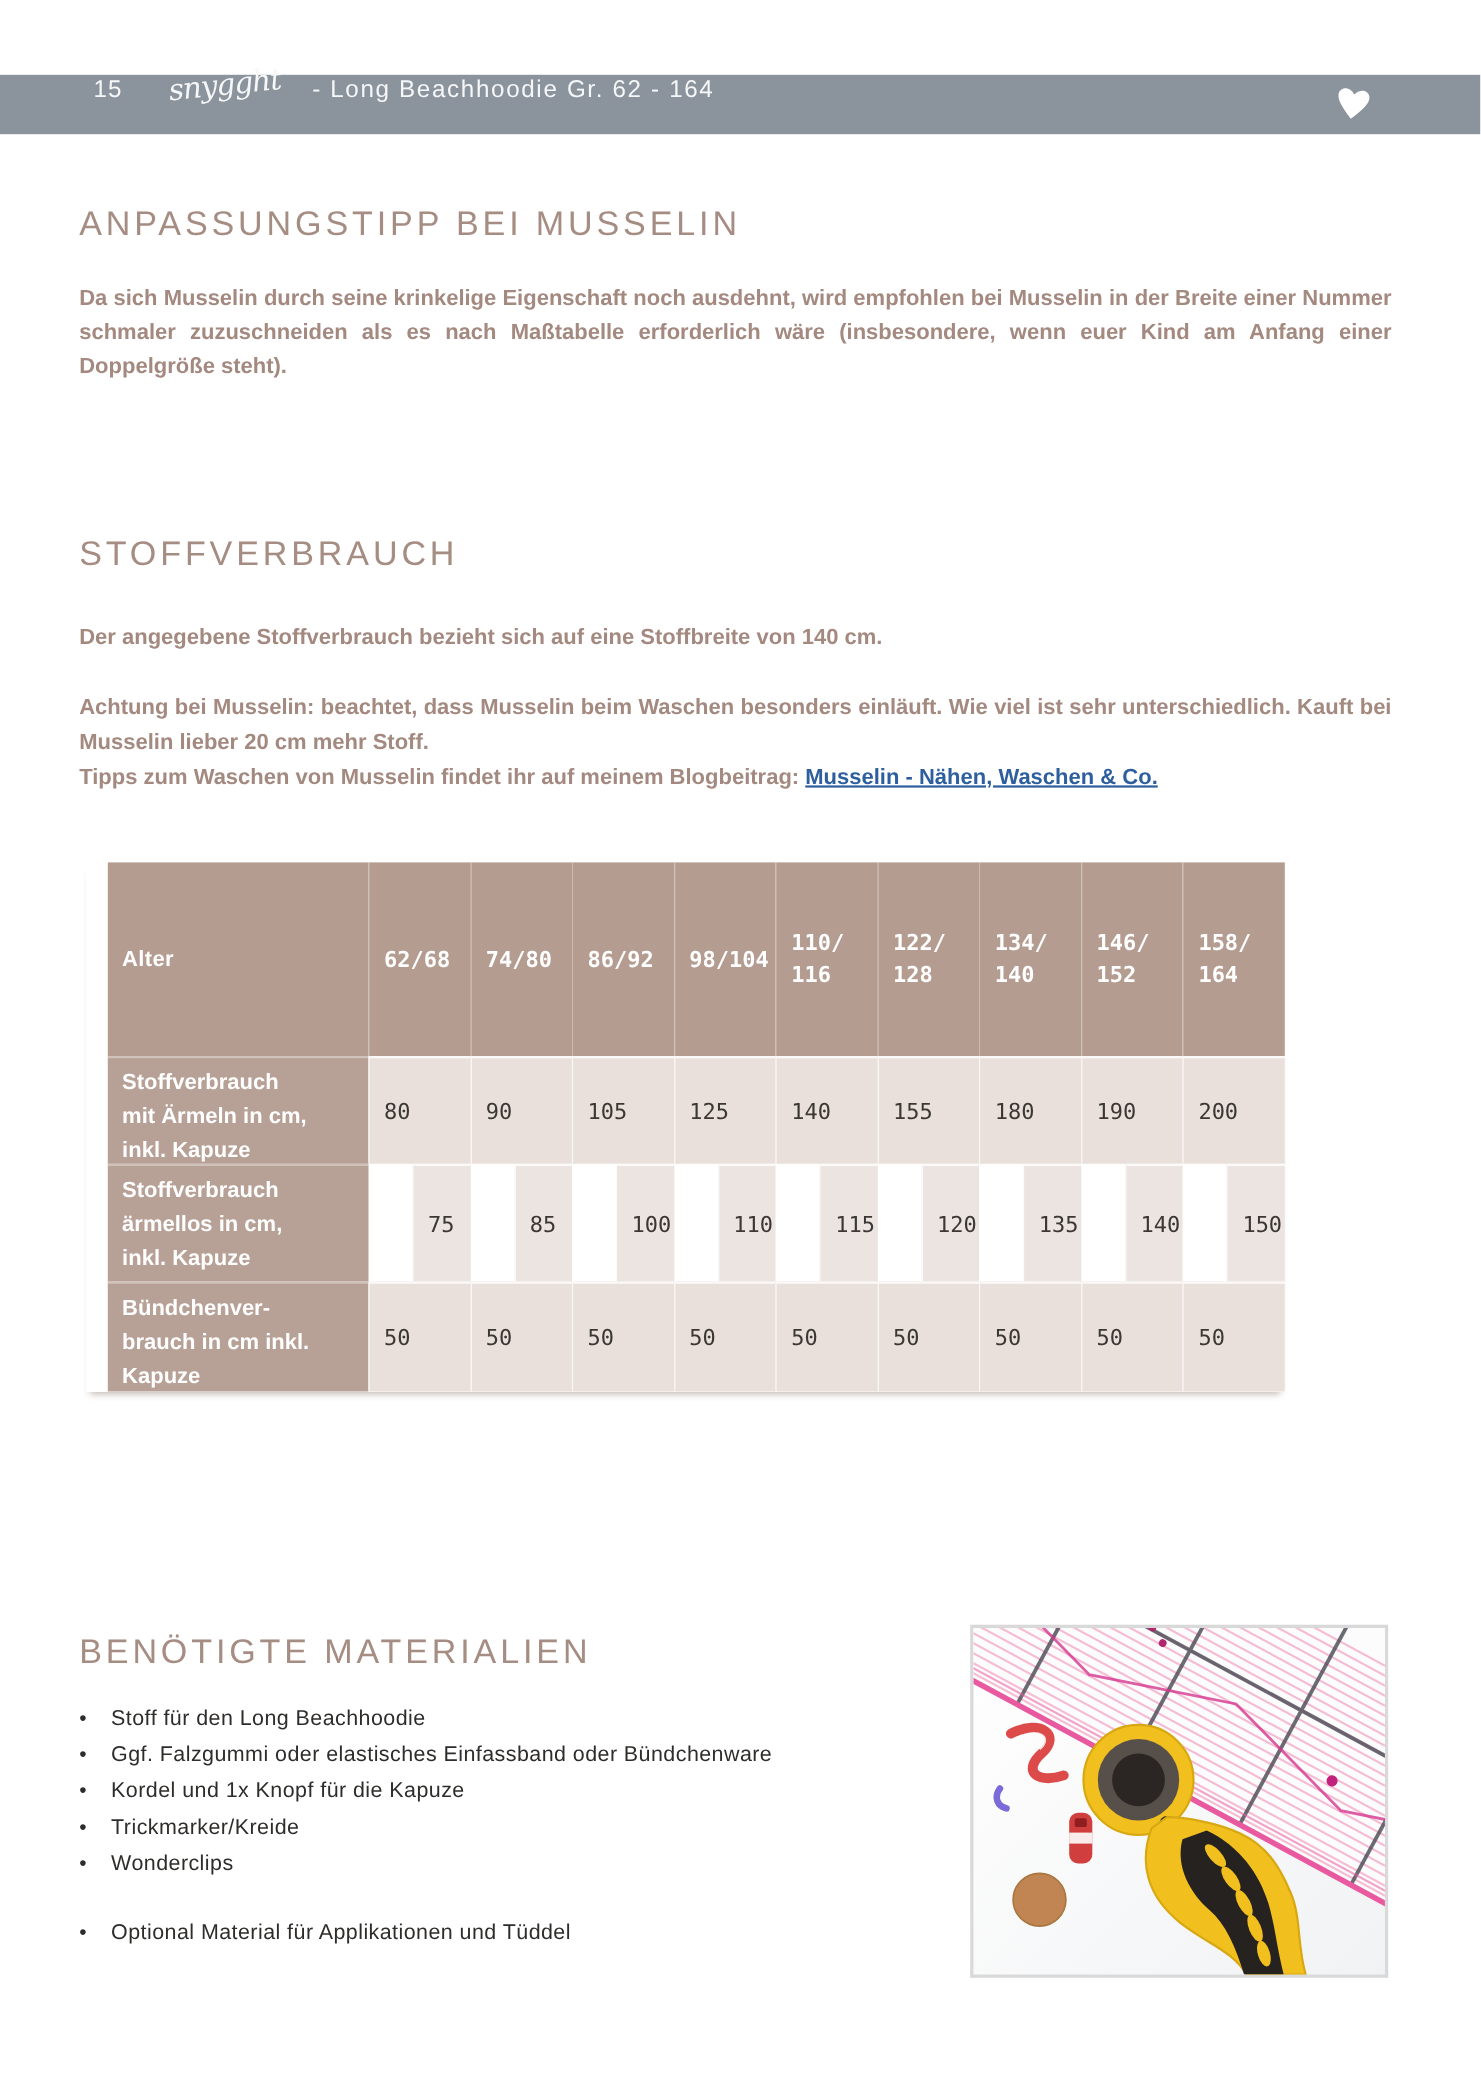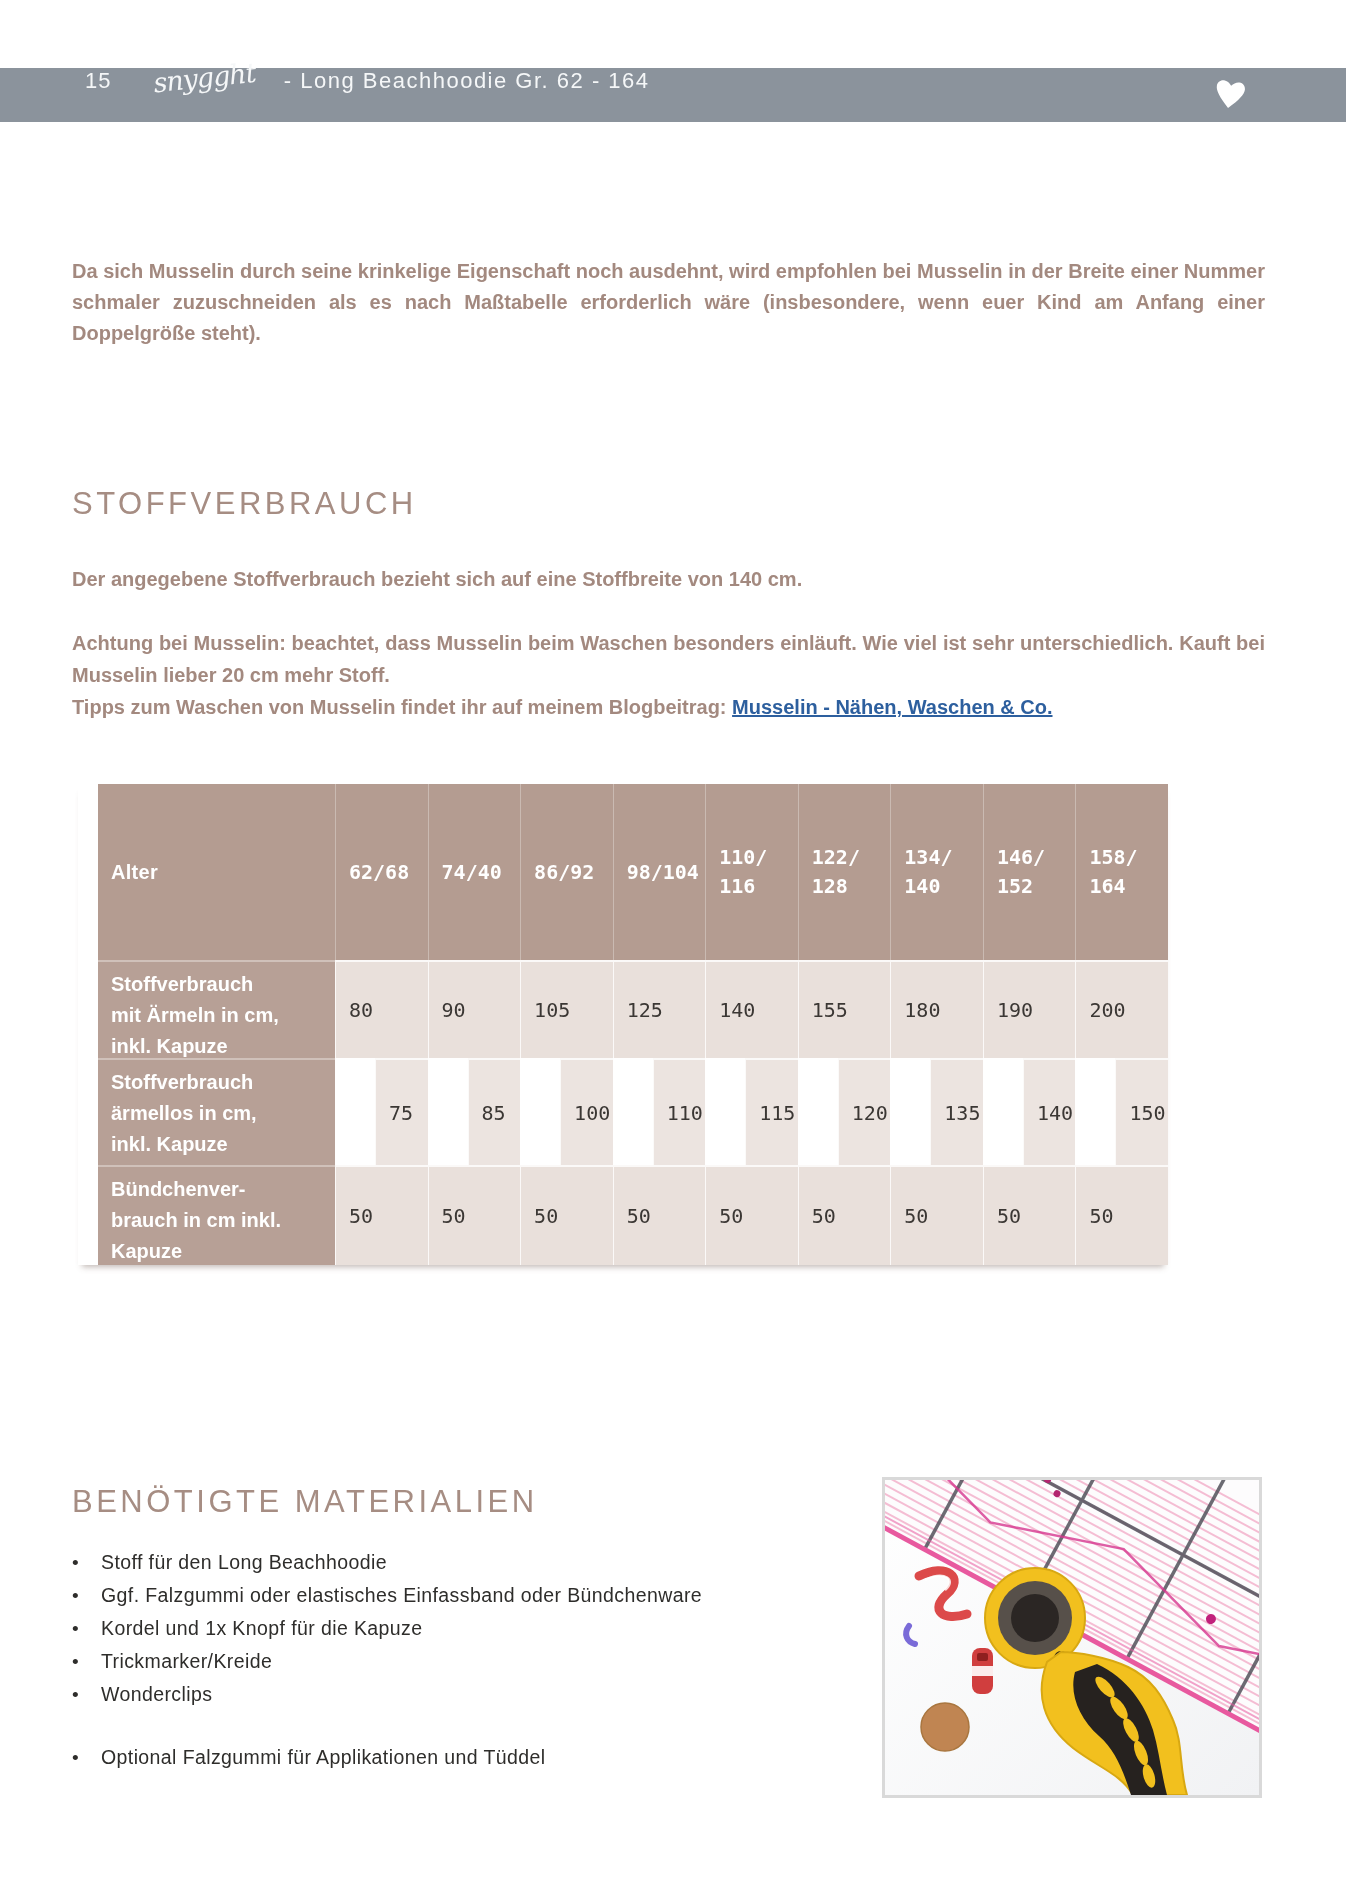--- a/index.html
+++ b/index.html
@@ -127,31 +127,32 @@
     <span class="pagenum">15</span>
     <span class="brand">snygght</span>
     <span class="doc-title">- Long Beachhoodie Gr. 62 - 164</span>
     <span class="heart">
       <svg width="34" height="32" viewBox="0 0 24 22">
         <path d="M12 21 C5 14 2 10 2 6.5 C2 4 4 2 6.5 2 C8.6 2 10.6 3.3 12 5.2 C13.4 3.3 15.4 2 17.5 2 C20 2 22 4 22 6.5 C22 10 19 14 12 21 Z" fill="#ffffff"></path>
       </svg>
     </span>
   </div>
 
+  <div class="h1 h-anpassung">ANPASSUNGSTIPP BEI MUSSELIN</div>
   <p class="para p-anpassung">Da sich Musselin durch seine krinkelige Eigenschaft noch ausdehnt, wird empfohlen bei Musselin in der Breite einer Nummer schmaler zuzuschneiden als es nach Maßtabelle erforderlich wäre (insbesondere, wenn euer Kind am Anfang einer Doppelgröße steht).</p>
 
   <div class="h1 h-stoff">STOFFVERBRAUCH</div>
   <p class="para p-stoff1">Der angegebene Stoffverbrauch bezieht sich auf eine Stoffbreite von 140 cm.</p>
   <p class="para p-achtung">Achtung bei Musselin: beachtet, dass Musselin beim Waschen besonders einläuft. Wie viel ist sehr unterschiedlich. Kauft bei Musselin lieber 20 cm mehr Stoff.</p>
   <p class="para p-tipps"><span>Tipps zum Waschen von Musselin findet ihr auf meinem Blogbeitrag: </span><a href="#">Musselin - Nähen, Waschen &amp; Co.</a></p>
 
   <div class="size-table">
     <div class="cell th th-first">Alter</div>
     <div class="cell th">62/68</div>
-    <div class="cell th">74/40</div>
+    <div class="cell th">74/80</div>
     <div class="cell th">86/92</div>
     <div class="cell th">98/104</div>
     <div class="cell th">110/
 116</div>
     <div class="cell th">122/
 128</div>
     <div class="cell th">134/
 140</div>
     <div class="cell th">146/
 152</div>
@@ -216,21 +217,21 @@
     <div class="mat-item">
         <span class="bullet-dot">•</span>
         <span>Trickmarker/Kreide</span>
       </div>
     <div class="mat-item">
         <span class="bullet-dot">•</span>
         <span>Wonderclips</span>
       </div>
     <div class="mat-item optional">
         <span class="bullet-dot">•</span>
-        <span>Optional Falzgummi für Applikationen und Tüddel</span>
+        <span>Optional Material für Applikationen und Tüddel</span>
       </div>
   </div>
 
   <div class="photo">
     <svg width="374" height="315" viewBox="0 0 374 315" style="overflow:hidden">
 
       <g transform="translate(0,48) rotate(28.4)">
         <rect x="-80" y="-320" width="760" height="320" fill="#fdfcfd" opacity="0.95"></rect>
 
         <g class="ruler-stripe" stroke-width="2" opacity="0.75">

